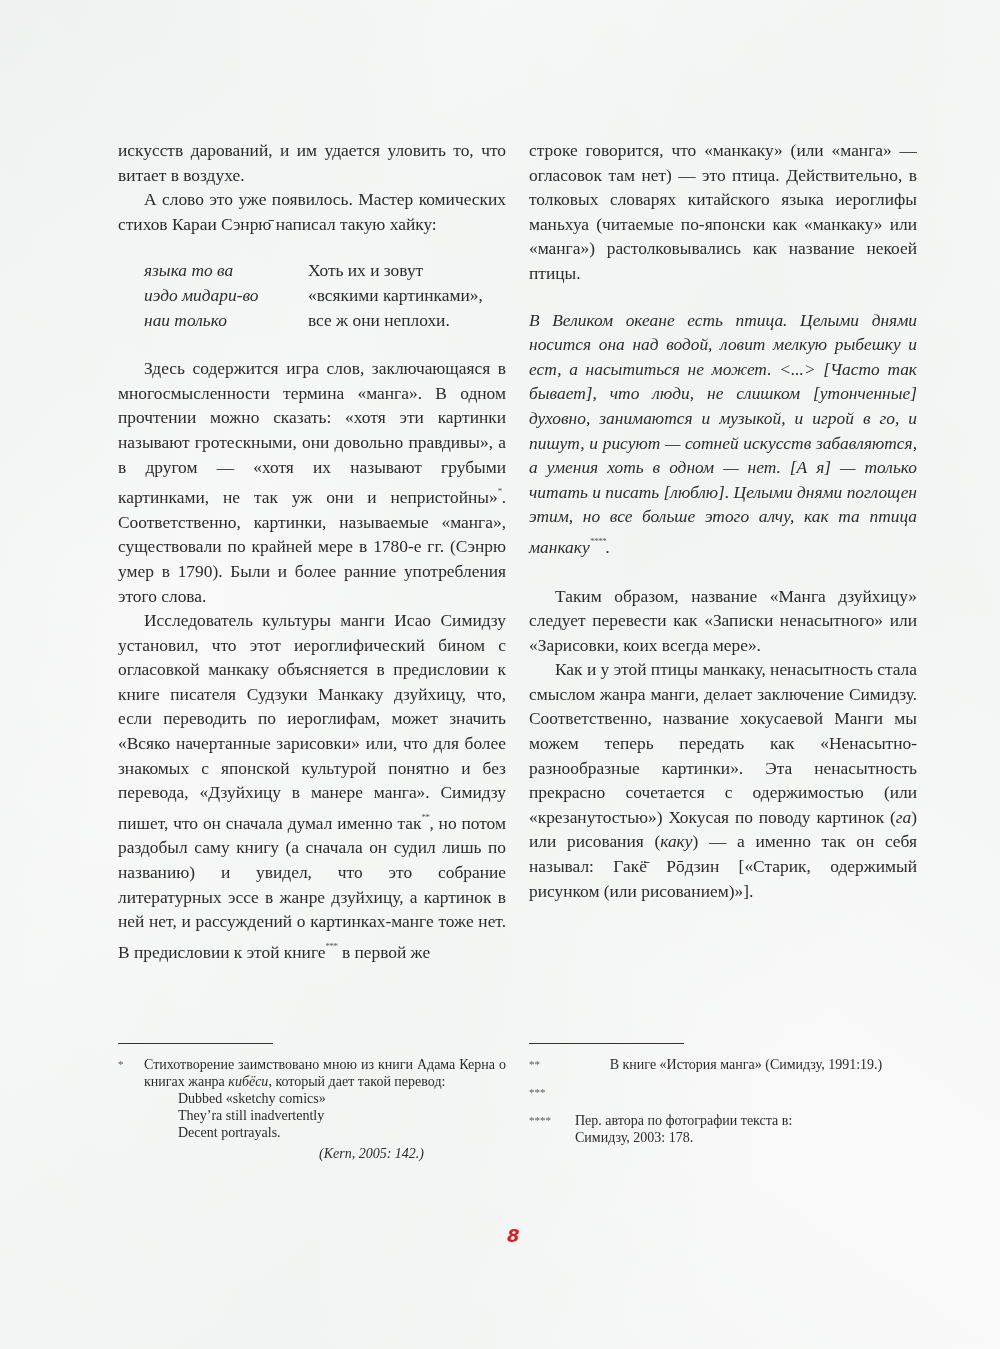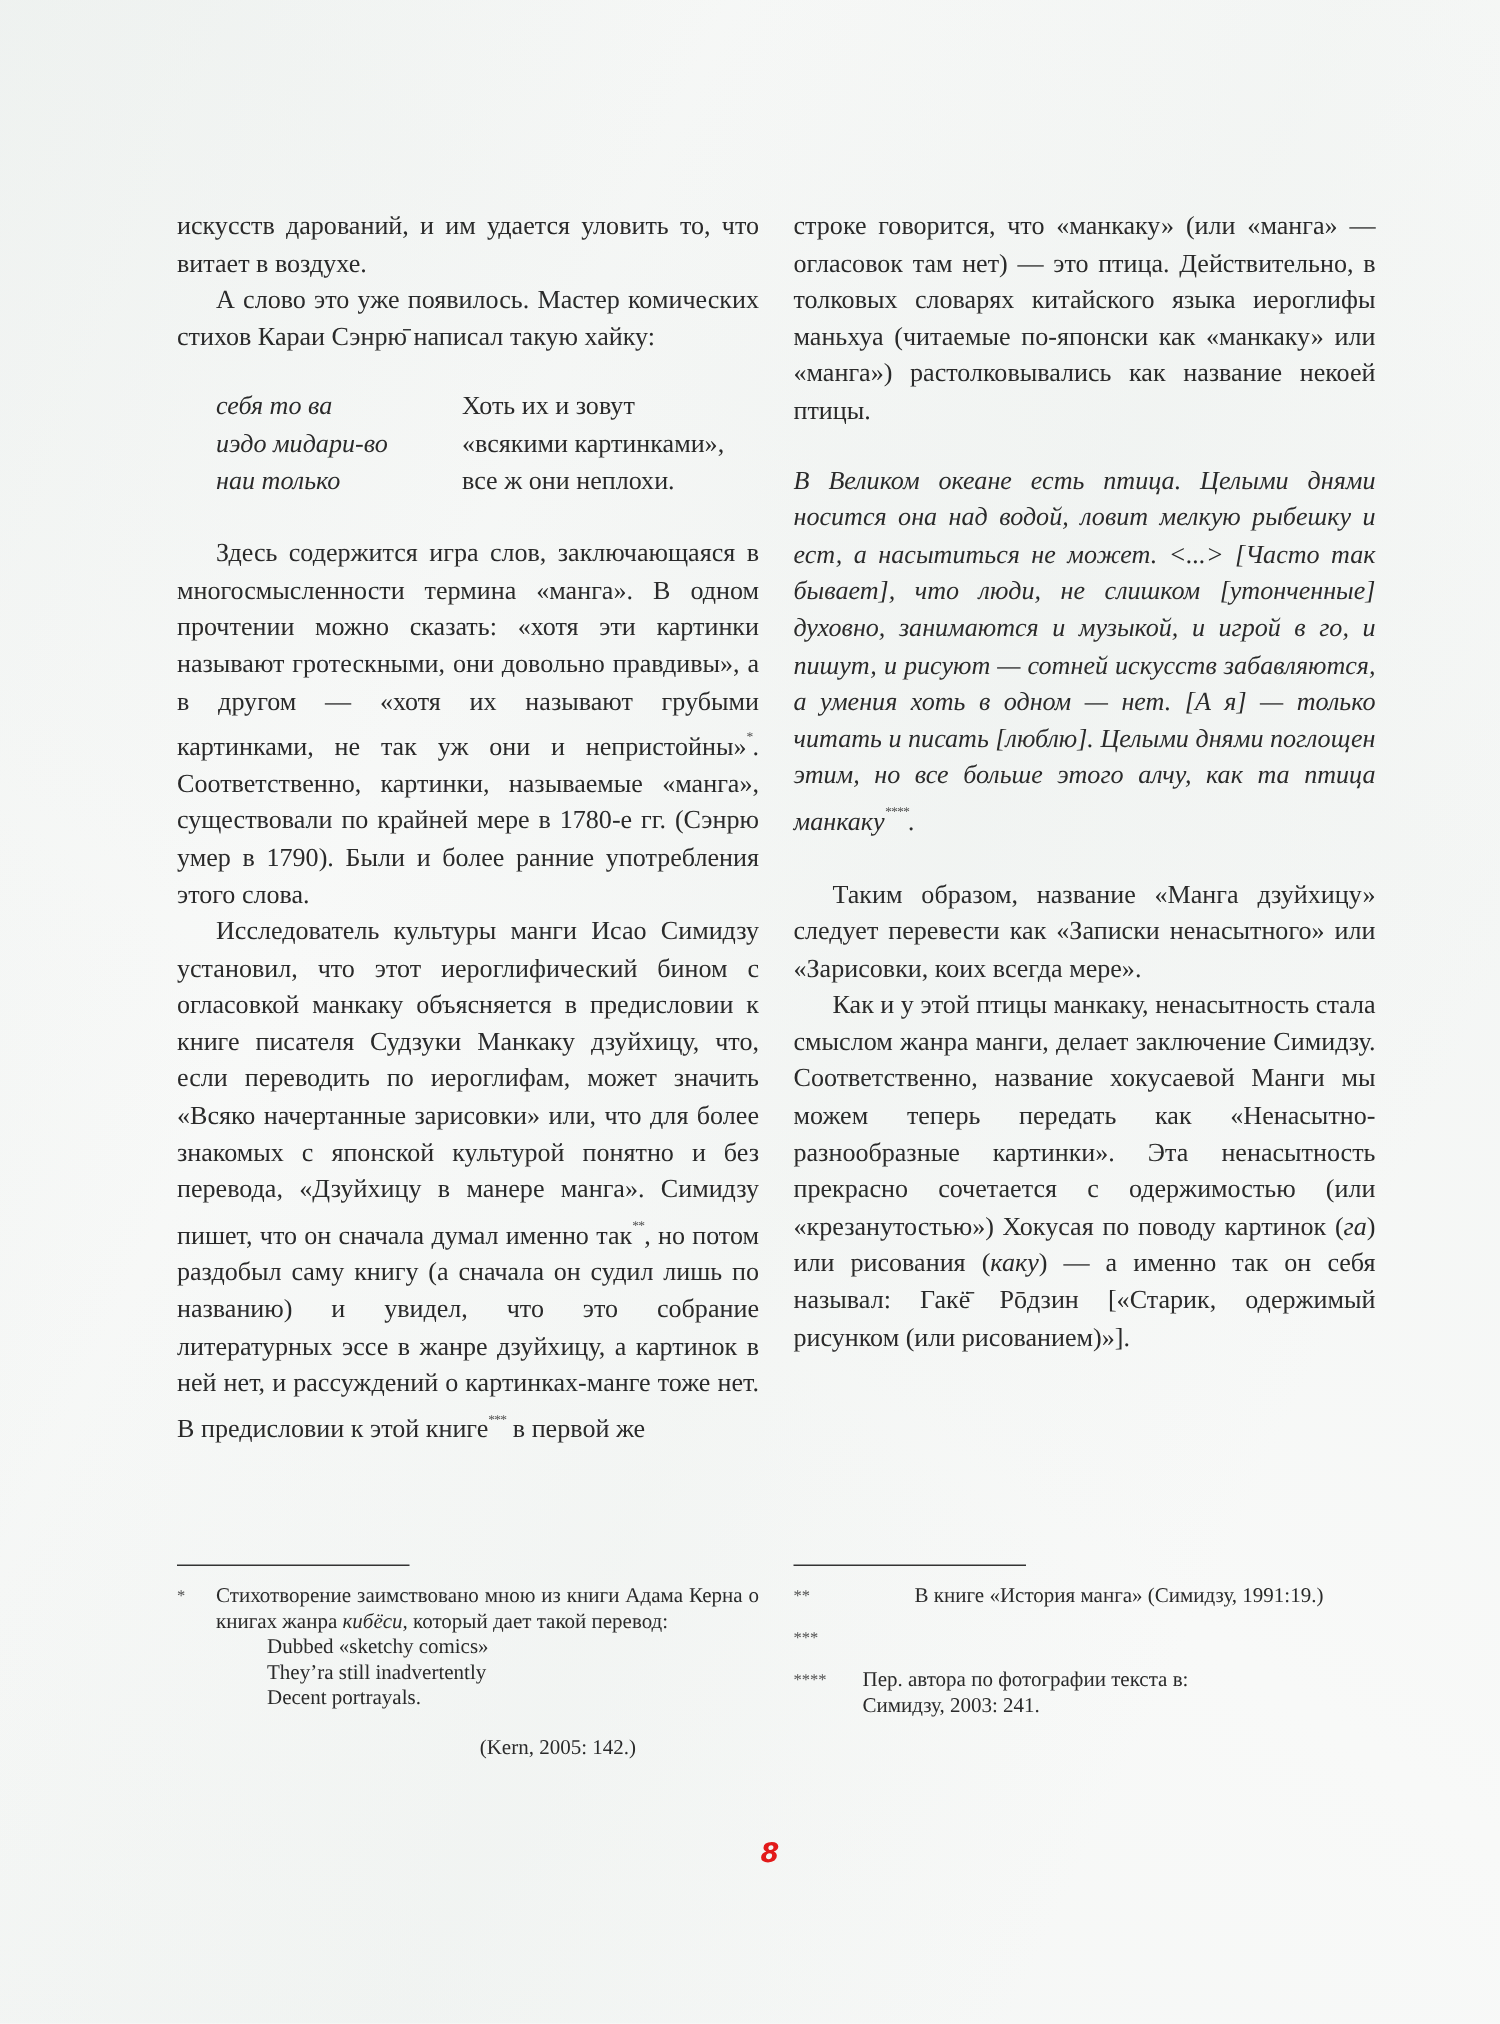--- a/index.html
+++ b/index.html
@@ -28,39 +28,39 @@
   sup.fn { font-size: 9px; vertical-align: 9px; letter-spacing: -0.5px; color: #555; }
   .fn-area { position: absolute; top: 1043px; font-size: 14px; line-height: 17px; }
   .fn-left { left: 118px; width: 388px; }
   .fn-right { left: 529px; width: 388px; }
   .rule { width: 155px; height: 1px; background: #333; margin-bottom: 12px; }
   .fn-item { display: flex; margin-bottom: 11px; }
   .fn-mark { width: 26px; font-size: 11px; color: #555; flex-shrink: 0; }
   .fn-right .fn-mark { width: 46px; }
   .fn-text { flex: 1; text-align: justify; }
   .fn-poem { margin-left: 34px; }
-  .fn-cite { text-align: right; padding-right: 82px; margin-top: 16px; }
+  .fn-cite { font-style: italic; text-align: right; padding-right: 82px; margin-top: 4px; }
   .page-num {
     position: absolute; left: 507px; top: 1225px;
     font-family: "DejaVu Sans", sans-serif; font-weight: bold; font-style: italic;
     color: #e21a1a; font-size: 18px;
   }
 </style>
 </head>
 <body>
 
 <div class="page">
 
   <div class="col col-left">
     <p>искусств дарований, и им удается уловить то, что витает в воздухе.</p>
     <p class="indent">А слово это уже появилось. Мастер комических стихов Караи Сэнрю̄ написал такую хайку:</p>
 
     <div class="poem">
       <div class="jp">
-        <div>себя то ва</div>
+        <div>языка то ва</div>
         <div>иэдо мидари-во</div>
         <div>наи только</div>
       </div>
       <div class="ru">
         <div>Хоть их и зовут</div>
         <div>«всякими картинками»,</div>
         <div>все ж они неплохи.</div>
       </div>
     </div>
 
@@ -98,18 +98,18 @@
     <div class="rule"></div>
     <div class="fn-item">
       <span class="fn-mark">**</span>
       <div class="fn-text" style="text-align:center">В книге «История манга» (Симидзу, 1991:19.)</div>
     </div>
     <div class="fn-item">
       <span class="fn-mark">***</span>
     </div>
     <div class="fn-item">
       <span class="fn-mark">****</span>
-      <div class="fn-text" style="text-align:left; padding-right:80px">Пер. автора по фотографии текста в: Симидзу, 2003: 241.</div>
+      <div class="fn-text" style="text-align:left; padding-right:80px">Пер. автора по фотографии текста в: Симидзу, 2003: 178.</div>
     </div>
   </div>
 
   <div class="page-num">8</div>
 </div>
 
 </body></html>

